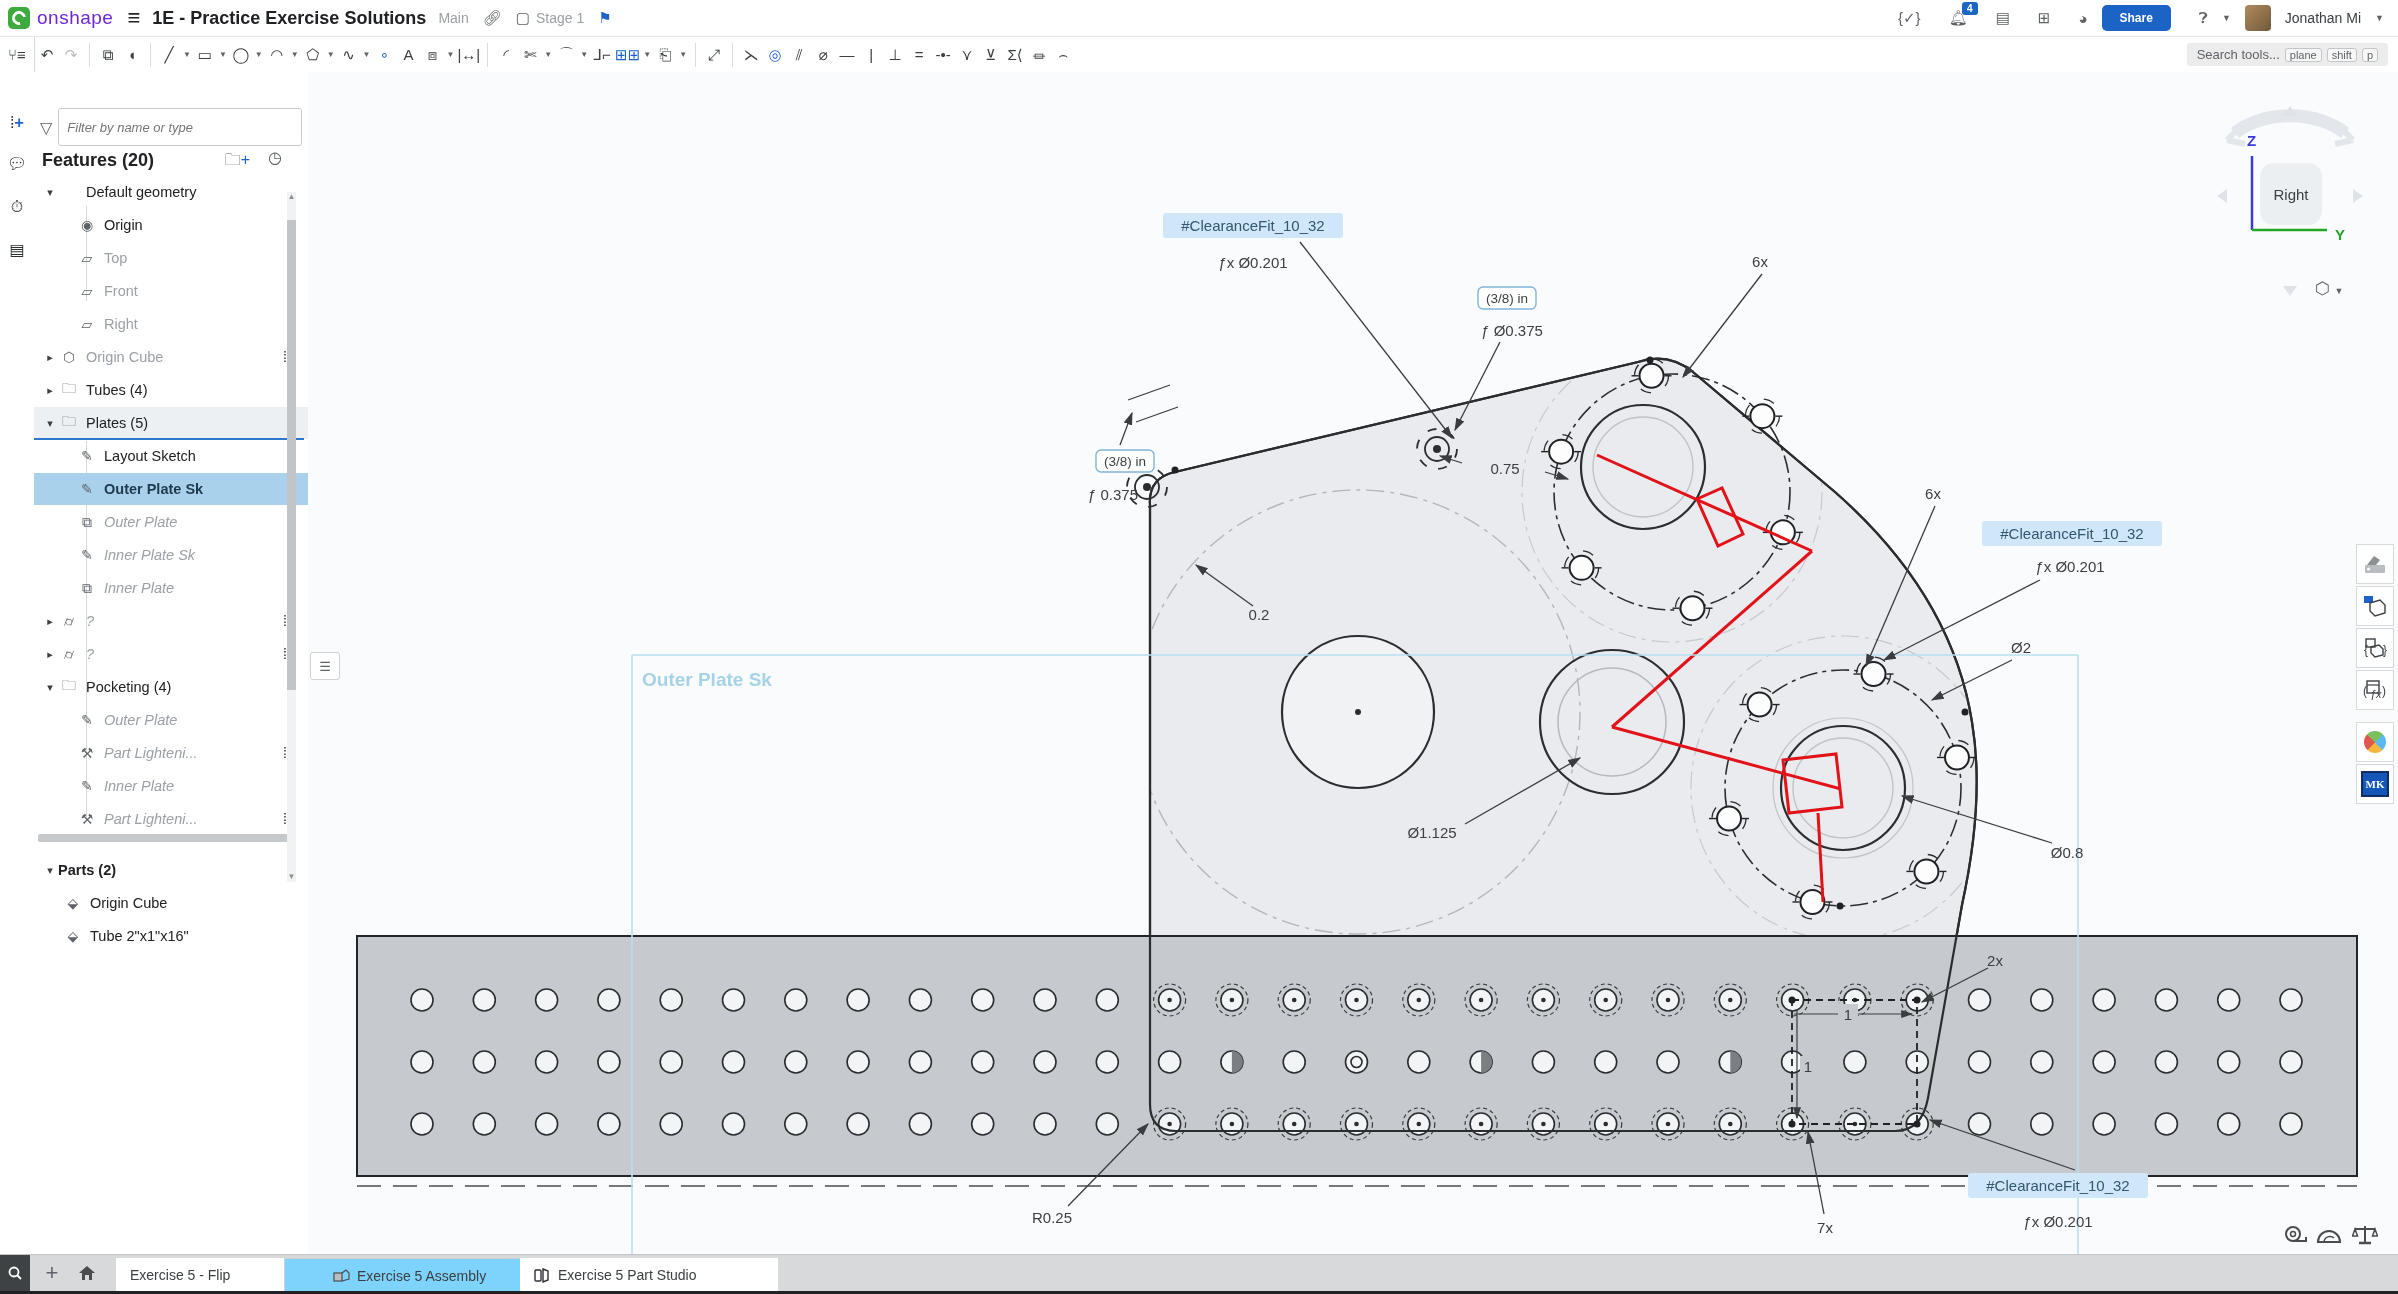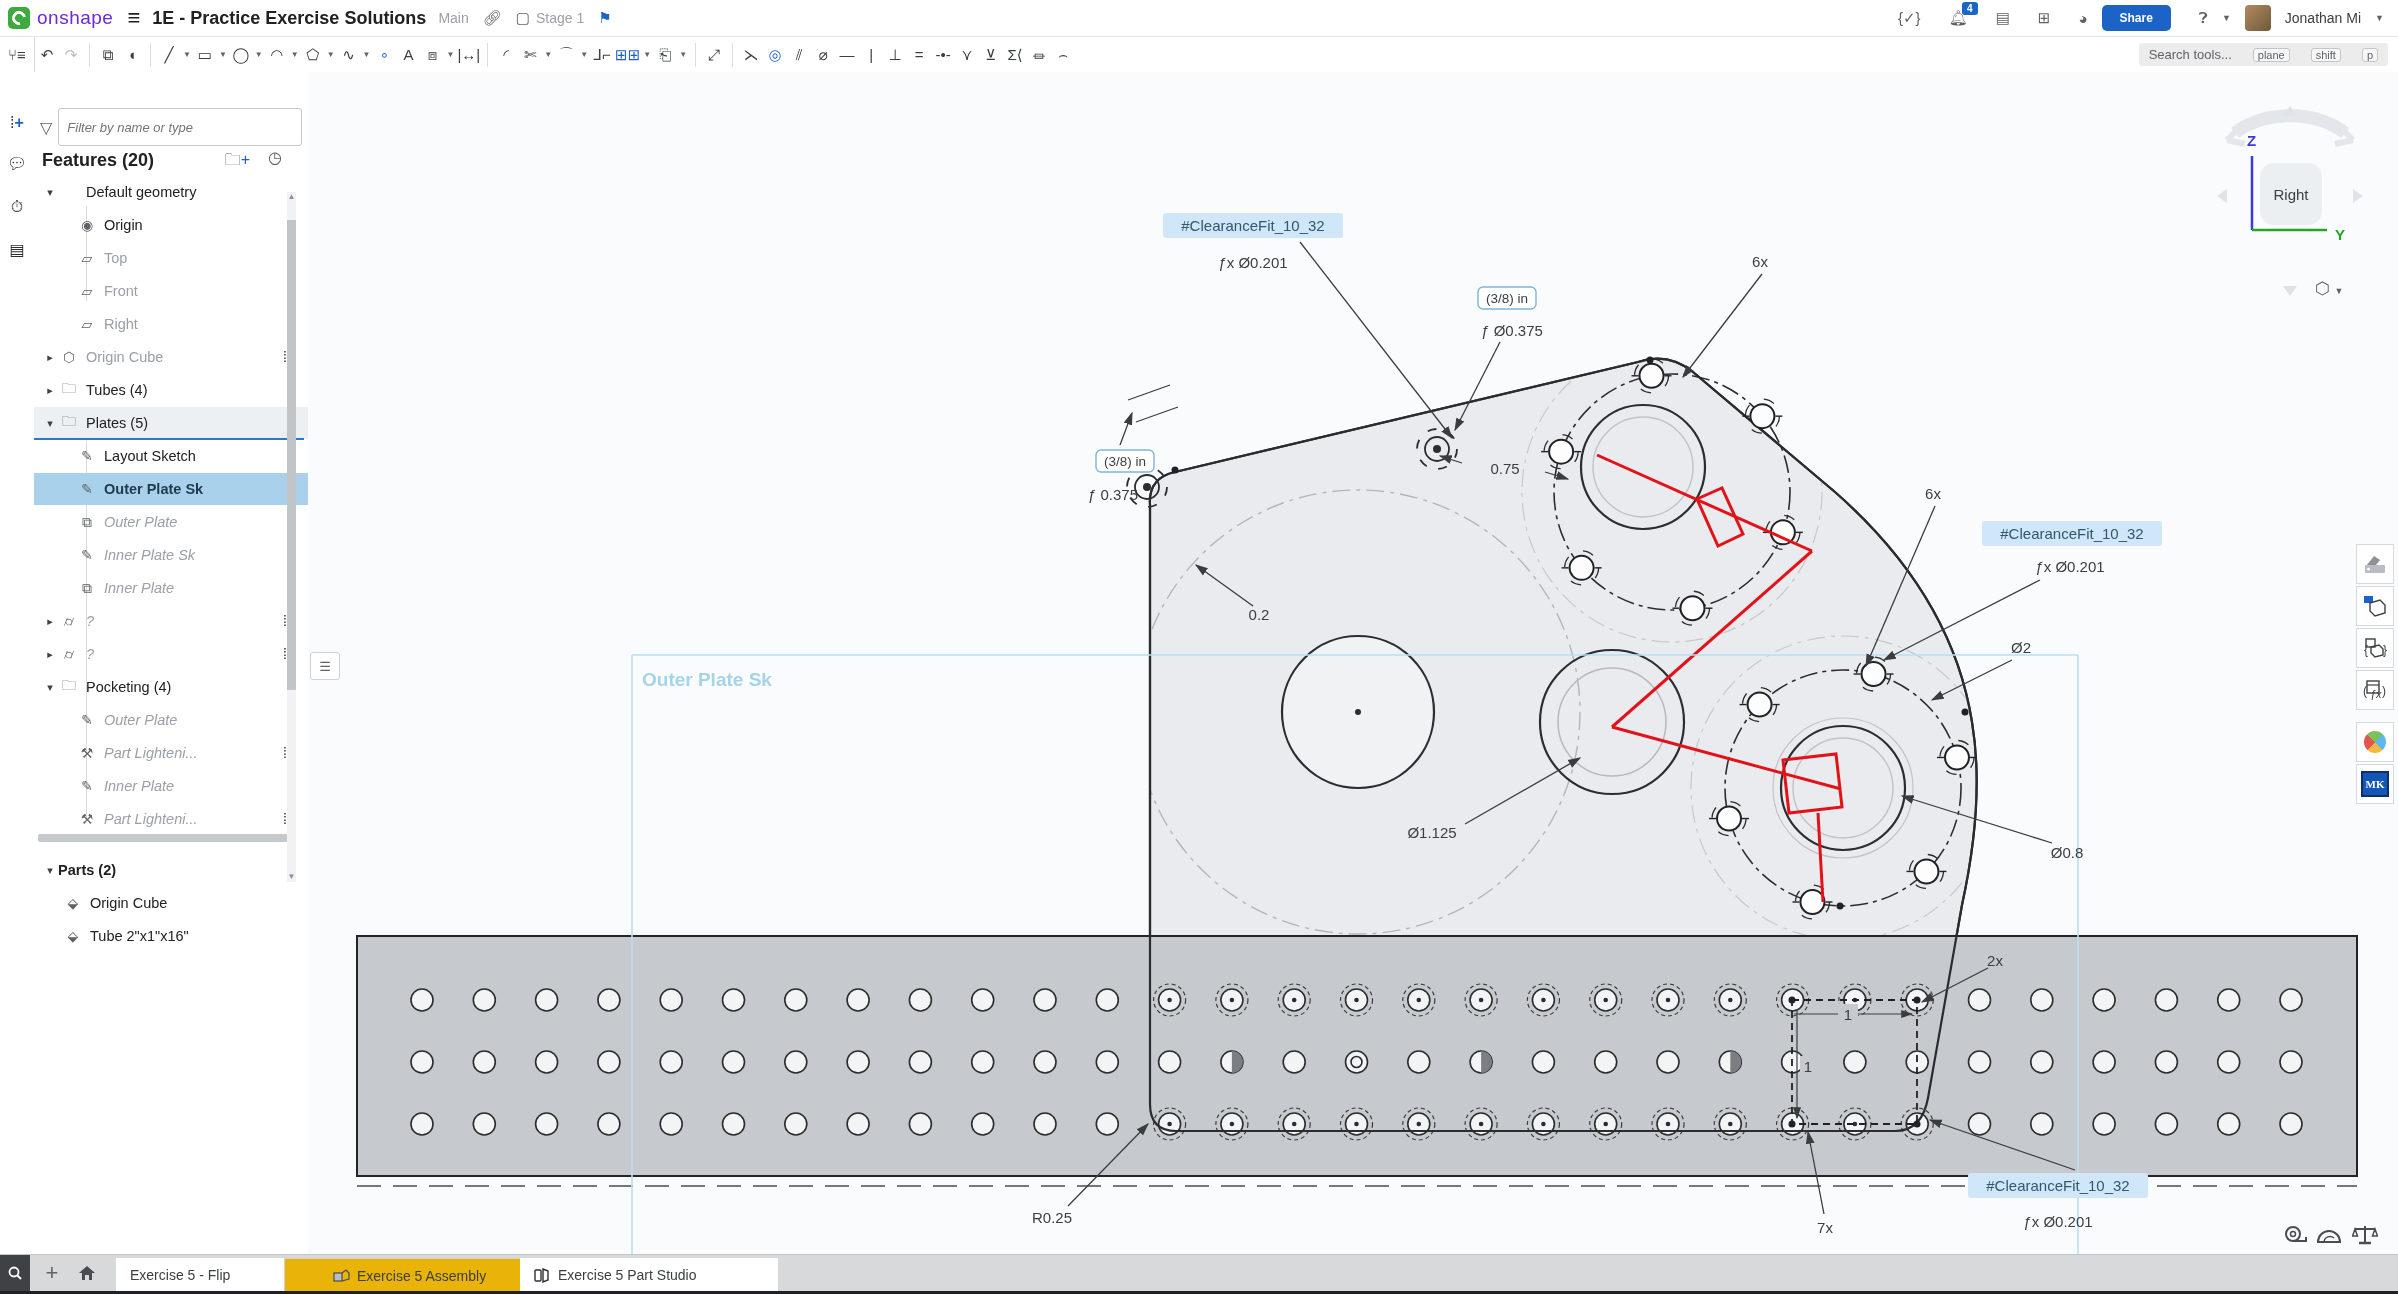--- a/index.html
+++ b/index.html
@@ -20,21 +20,21 @@
   .badge{position:absolute;top:-7px;right:-10px;background:#1a66c2;color:#fff;font-size:10px;padding:1px 5px;border-radius:3px;font-weight:bold;}
   .share-btn{background:#1b63c5;color:#fff;font-size:12px;font-weight:bold;padding:6px 18px;border-radius:5px;cursor:pointer;}
   .avatar{width:26px;height:26px;border-radius:4px;background:linear-gradient(135deg,#b28a5e,#6f5a3a);}
   .username{font-size:14px;color:#3c4043;}
   .caret{font-size:9px;color:#5f6368;}
   
   .tbtn{min-width:22px;height:26px;display:inline-flex;align-items:center;justify-content:center;color:#3c4043;font-size:15px;margin:0 1px;cursor:pointer;}
   .tcaret{font-size:8px;color:#5f6368;margin:0 2px;cursor:pointer;}
   .tsep{width:1px;height:24px;background:#dadce0;margin:0 6px;}
   .tree-toggle{width:34px;height:35px;border-right:1px solid #d8dadd;display:flex;align-items:center;justify-content:center;}
-  .searchtools{margin-left:auto;margin-right:10px;background:#ececec;border-radius:3px;display:flex;align-items:center;gap:21px;padding:4px 10px;font-size:13px;color:#5f6368;cursor:pointer;}
+  .searchtools{margin-left:auto;margin-right:10px;background:#ececec;border-radius:3px;display:flex;align-items:center;gap:5px;padding:4px 10px;font-size:13px;color:#5f6368;cursor:pointer;}
   .key{border:1px solid #c2c5c9;border-radius:3px;background:#f7f7f7;font-size:11px;padding:0 4px;color:#5f6368;}
   
   #leftrail{position:absolute;left:0;top:72px;width:34px;bottom:39px;background:#fff;border-right:1px solid #e0e2e4;}
   .rail-ic{position:absolute;left:0;width:34px;height:30px;display:flex;align-items:center;justify-content:center;color:#2d3033;cursor:pointer;}
   
   #featpanel{position:absolute;left:34px;top:72px;width:274px;bottom:39px;background:#fff;border-right:1px solid #d5d8db;}
   .filter-row{position:absolute;left:6px;top:36px;width:262px;display:flex;align-items:center;gap:6px;}
   .filter-input{flex:1;height:28px;border:1px solid #c7cacd;border-radius:3px;font-style:italic;font-size:13px;color:#9aa0a6;padding:4px 8px;outline:none;font-family:inherit;}
   .feat-head{position:absolute;left:8px;top:78px;font-size:18px;font-weight:bold;color:#202124;}
   .head-ic{position:absolute;top:76px;color:#5f6368;cursor:pointer;}
@@ -82,21 +82,21 @@
   .meas{position:absolute;color:#4a4d50;cursor:pointer;}
   
   #bottombar{position:absolute;left:0;bottom:0;width:2398px;height:39px;background:#d8d9db;border-top:1px solid #c3c5c7;}
   #bottombar:after{content:"";position:absolute;left:0;bottom:0;width:100%;height:3px;background:#202124;}
   .srchbox{position:absolute;left:0;top:0;width:30px;height:36px;background:#3f4245;display:flex;align-items:center;justify-content:center;cursor:pointer;}
   .plusbtn{position:absolute;left:38px;top:4px;width:28px;height:28px;font-size:22px;color:#5f6368;display:flex;align-items:center;justify-content:center;cursor:pointer;}
   .homebtn{position:absolute;left:72px;top:4px;width:30px;height:28px;display:flex;align-items:center;justify-content:center;cursor:pointer;color:#4a4d50;}
   .tab{position:absolute;top:3px;height:33px;display:flex;align-items:center;gap:7px;font-size:14px;color:#3c4043;padding:0 14px;cursor:pointer;}
   .tab1{left:116px;width:172px;background:#fff;clip-path:polygon(0 0,calc(100% - 16px) 0,100% 50%,calc(100% - 16px) 100%,0 100%);}
   .tab1 .lbl{max-width:118px;overflow:hidden;white-space:nowrap;}
-  .tab2{left:284px;width:200px;background:#eab308;border:1px solid #cfd1d3;border-bottom:none;padding-left:48px;}
+  .tab2{left:284px;width:200px;background:#7dd3fc;border:1px solid #cfd1d3;border-bottom:none;padding-left:48px;}
   .tab3{left:520px;width:230px;background:#fff;border-bottom:4px solid #1d62c9;}
   
   #viewcube{position:absolute;left:2205px;top:88px;width:170px;height:220px;}
   svg text{font-family:"Liberation Sans","DejaVu Sans",sans-serif;}
 </style>
 </head>
 <body>
 
 <div id="topbar">
   <div class="logo-mark"></div>

